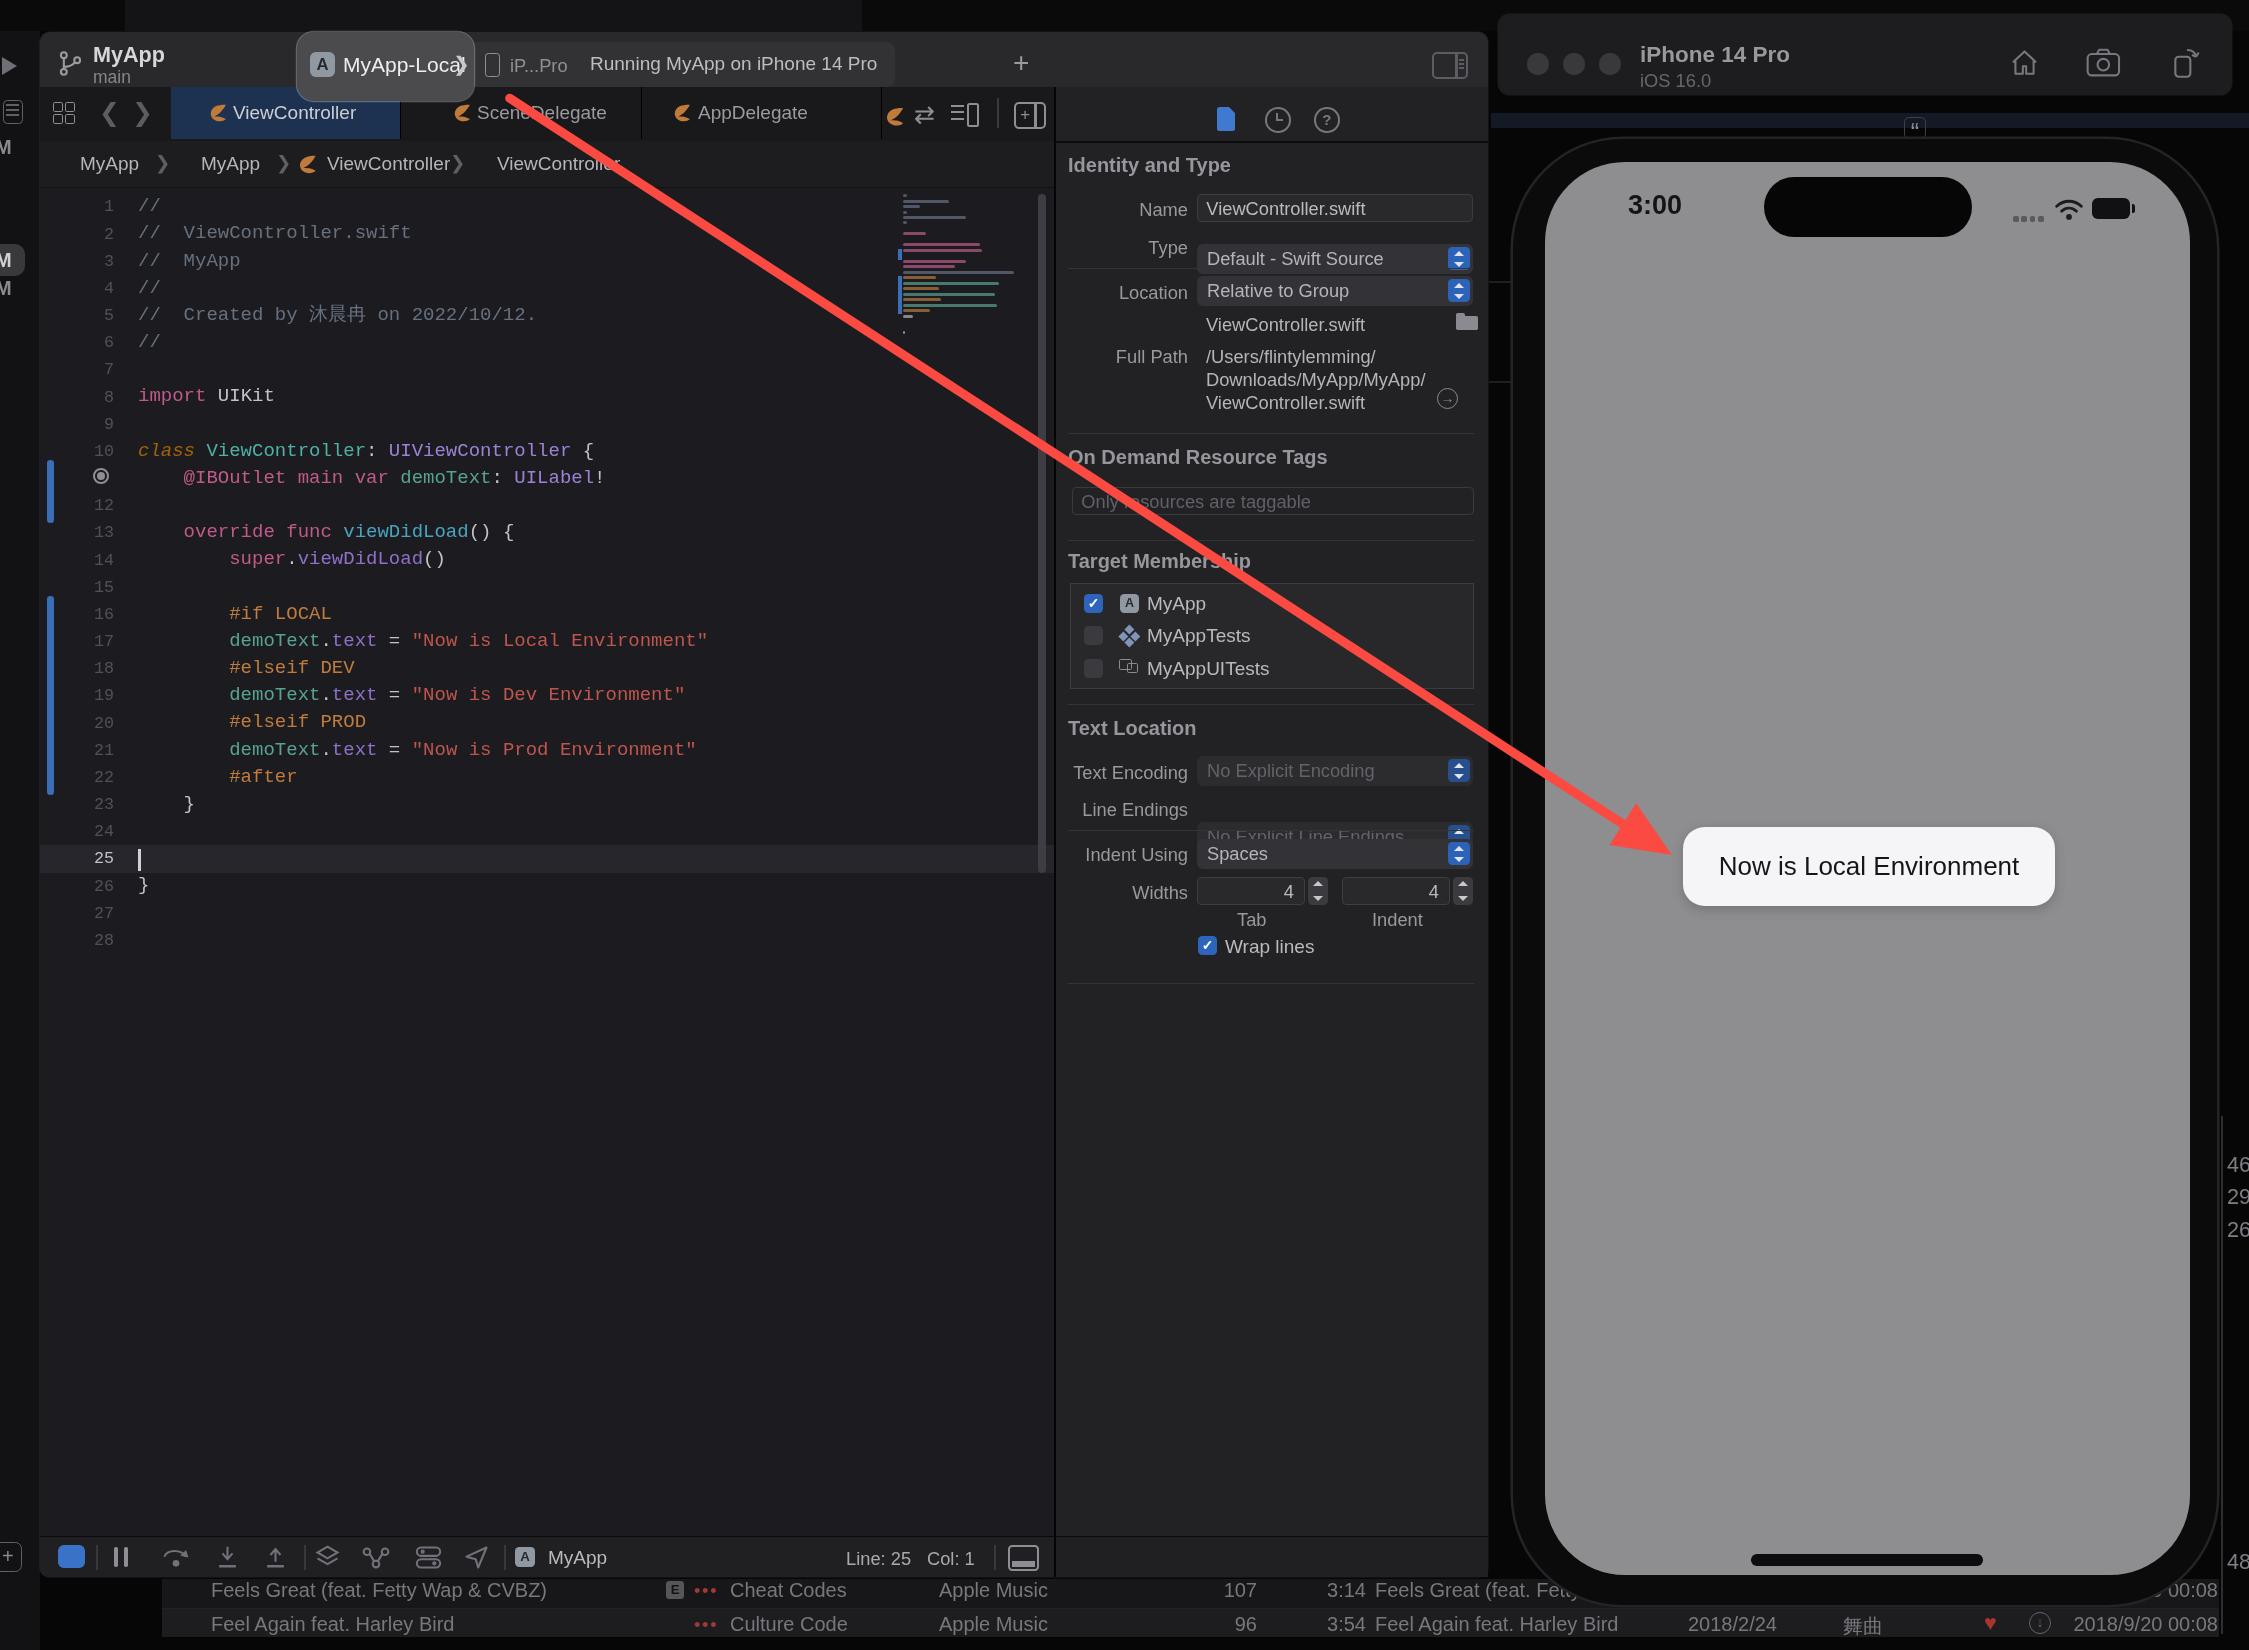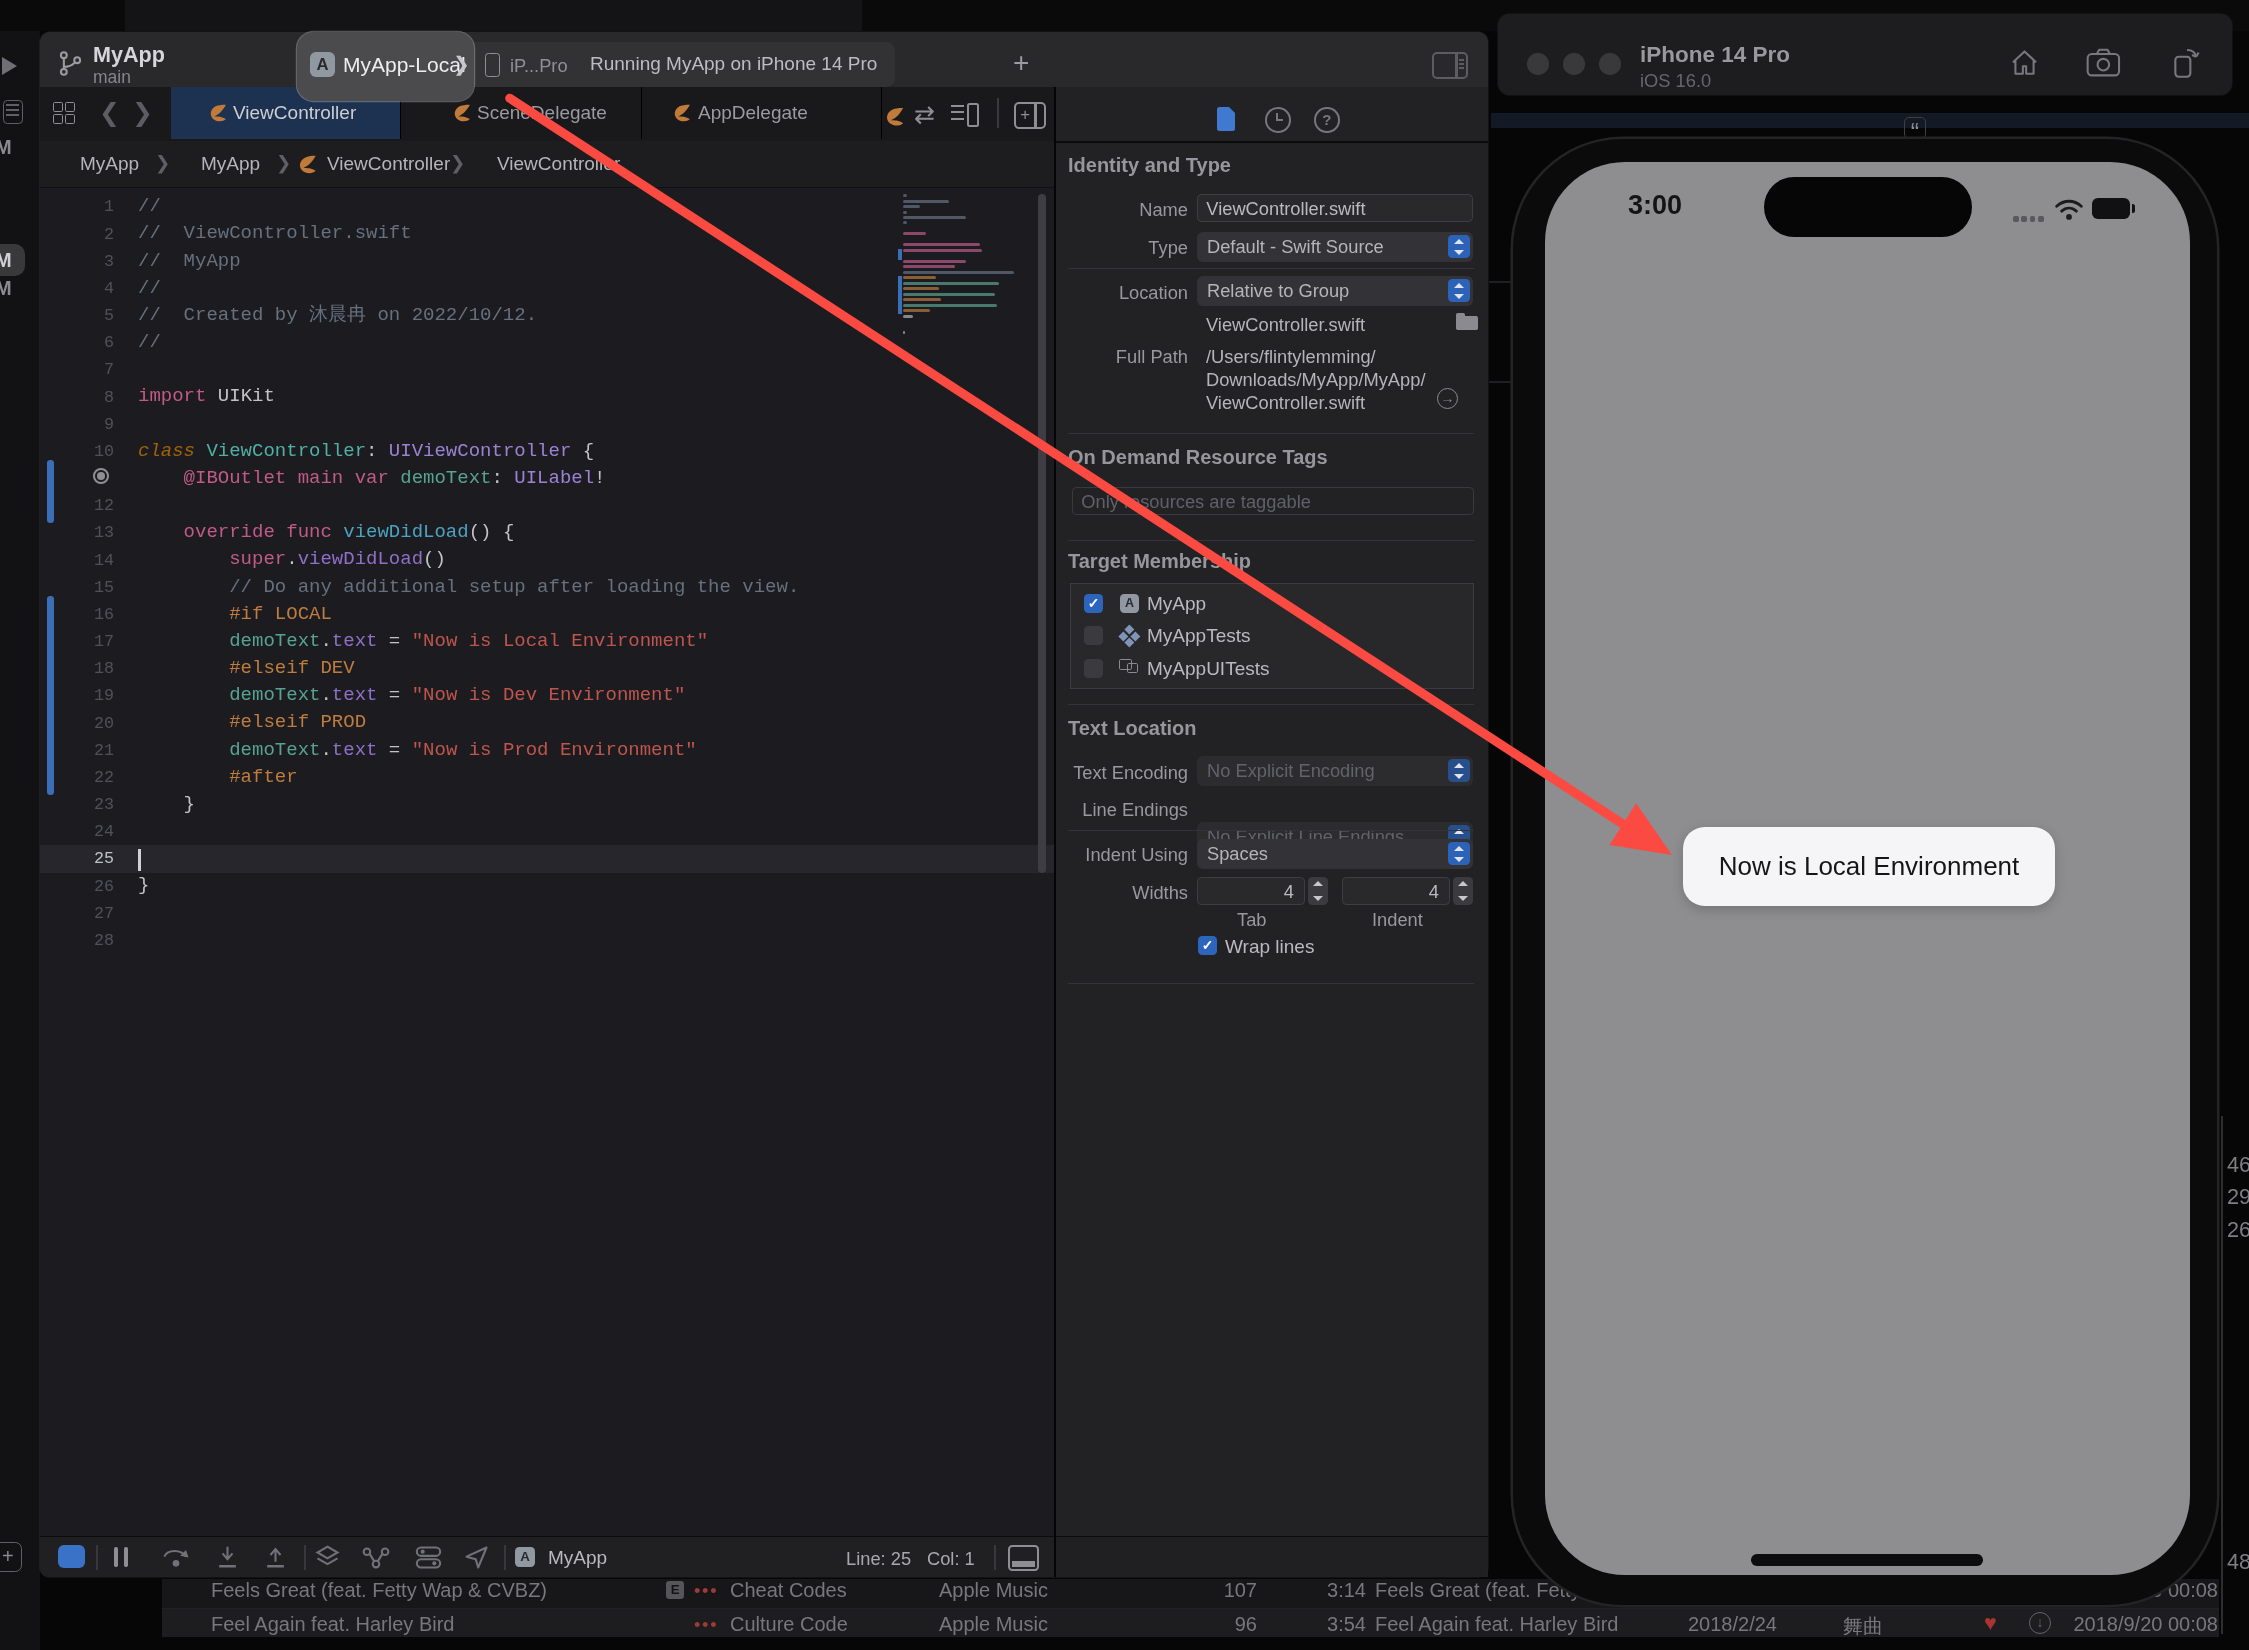--- a/index.html
+++ b/index.html
@@ -284,21 +284,21 @@
       <i></i>
       <b></b>
     </div>
   <div class="abs help-ic" style="left:1314px;top:107px;">?</div>
   <div class="abs insp-iconrow-sep"></div>
 
   <div class="abs sec-title" style="left:1068px;top:154px;">Identity and Type</div>
   <div class="abs insp-label" style="top:199px;">Name</div>
   <div class="abs field" style="top:194px;">ViewController.swift</div>
   <div class="abs insp-label" style="top:237px;">Type</div>
-  <div class="abs dropdown" style="top:232px;"><span>Default - Swift Source</span><span class="stepper">
+  <div class="abs dropdown" style="top:244px;"><span>Default - Swift Source</span><span class="stepper">
         <i></i>
         <b></b>
       </span></div>
   <div class="abs insp-sep" style="top:268px;"></div>
   <div class="abs insp-label" style="top:282px;">Location</div>
   <div class="abs dropdown" style="top:276px;"><span>Relative to Group</span><span class="stepper">
         <i></i>
         <b></b>
       </span></div>
   <div class="abs insp-val" style="left:1206px;top:314px;">ViewController.swift</div>
@@ -521,21 +521,20 @@
     <div class="code-line mono" style="top: 465px;"><span style="color: rgb(192, 90, 136);">    @IBOutlet main var</span><span style="color: rgb(86, 163, 148);"> demoText</span><span style="color: rgb(194, 194, 200);">: </span><span style="color: rgb(156, 130, 212);">UILabel</span><span style="color: rgb(194, 194, 200);">!</span></div>
     <div class="minimap-bar" style="left: 903px; top: 249px; width: 79px; background: rgb(158, 80, 120);"></div>
     <div class="gutter-num mono" style="left: 50px; top: 496px;">12</div>
     <div class="gutter-num mono" style="left: 50px; top: 523px;">13</div>
     <div class="code-line mono" style="top: 519px;"><span style="color: rgb(192, 90, 136);">    override func</span><span style="color: rgb(74, 163, 192);"> viewDidLoad</span><span style="color: rgb(194, 194, 200);">() {</span></div>
     <div class="minimap-bar" style="left: 903px; top: 260px; width: 63px; background: rgb(158, 80, 120);"></div>
     <div class="gutter-num mono" style="left: 50px; top: 551px;">14</div>
     <div class="code-line mono" style="top: 546px;"><span style="color: rgb(192, 90, 136);">        super</span><span style="color: rgb(194, 194, 200);">.</span><span style="color: rgb(143, 111, 200);">viewDidLoad</span><span style="color: rgb(194, 194, 200);">()</span></div>
     <div class="minimap-bar" style="left: 903px; top: 265px; width: 52px; background: rgb(158, 80, 120);"></div>
     <div class="gutter-num mono" style="left: 50px; top: 578px;">15</div>
-    <div class="code-line mono" style="top: 574px;"><span style="color: rgb(102, 112, 127);">        // Do any additional setup after loading the view.</span></div>
     <div class="minimap-bar" style="left: 903px; top: 271px; width: 111px; background: rgb(89, 98, 115);"></div>
     <div class="gutter-num mono" style="left: 50px; top: 605px;">16</div>
     <div class="code-line mono" style="top: 601px;"><span style="color: rgb(191, 124, 62);">        #if LOCAL</span></div>
     <div class="minimap-bar" style="left: 903px; top: 276px; width: 33px; background: rgb(158, 106, 56);"></div>
     <div class="gutter-num mono" style="left: 50px; top: 632px;">17</div>
     <div class="code-line mono" style="top: 628px;"><span style="color: rgb(86, 163, 148);">        demoText</span><span style="color: rgb(194, 194, 200);">.</span><span style="color: rgb(143, 111, 200);">text</span><span style="color: rgb(194, 194, 200);"> = </span><span style="color: rgb(191, 85, 77);">"Now is Local Environment"</span></div>
     <div class="minimap-bar" style="left: 903px; top: 282px; width: 96px; background: rgb(79, 138, 126);"></div>
     <div class="gutter-num mono" style="left: 50px; top: 659px;">18</div>
     <div class="code-line mono" style="top: 655px;"><span style="color: rgb(191, 124, 62);">        #elseif DEV</span></div>
     <div class="minimap-bar" style="left: 903px; top: 287px; width: 36px; background: rgb(158, 106, 56);"></div>

